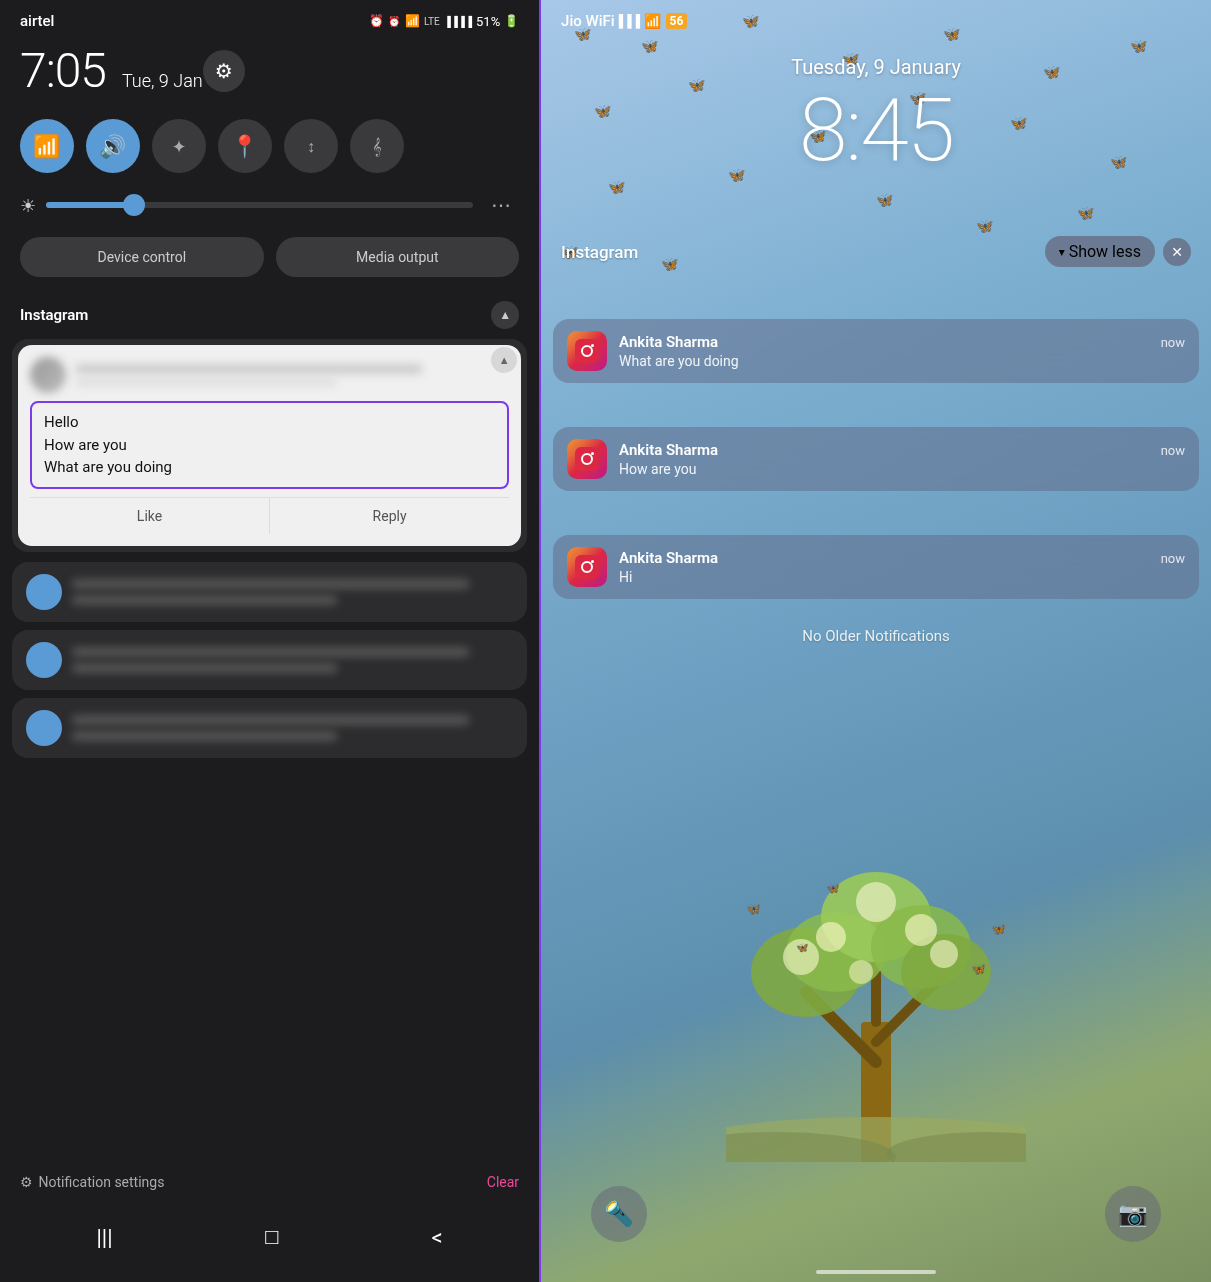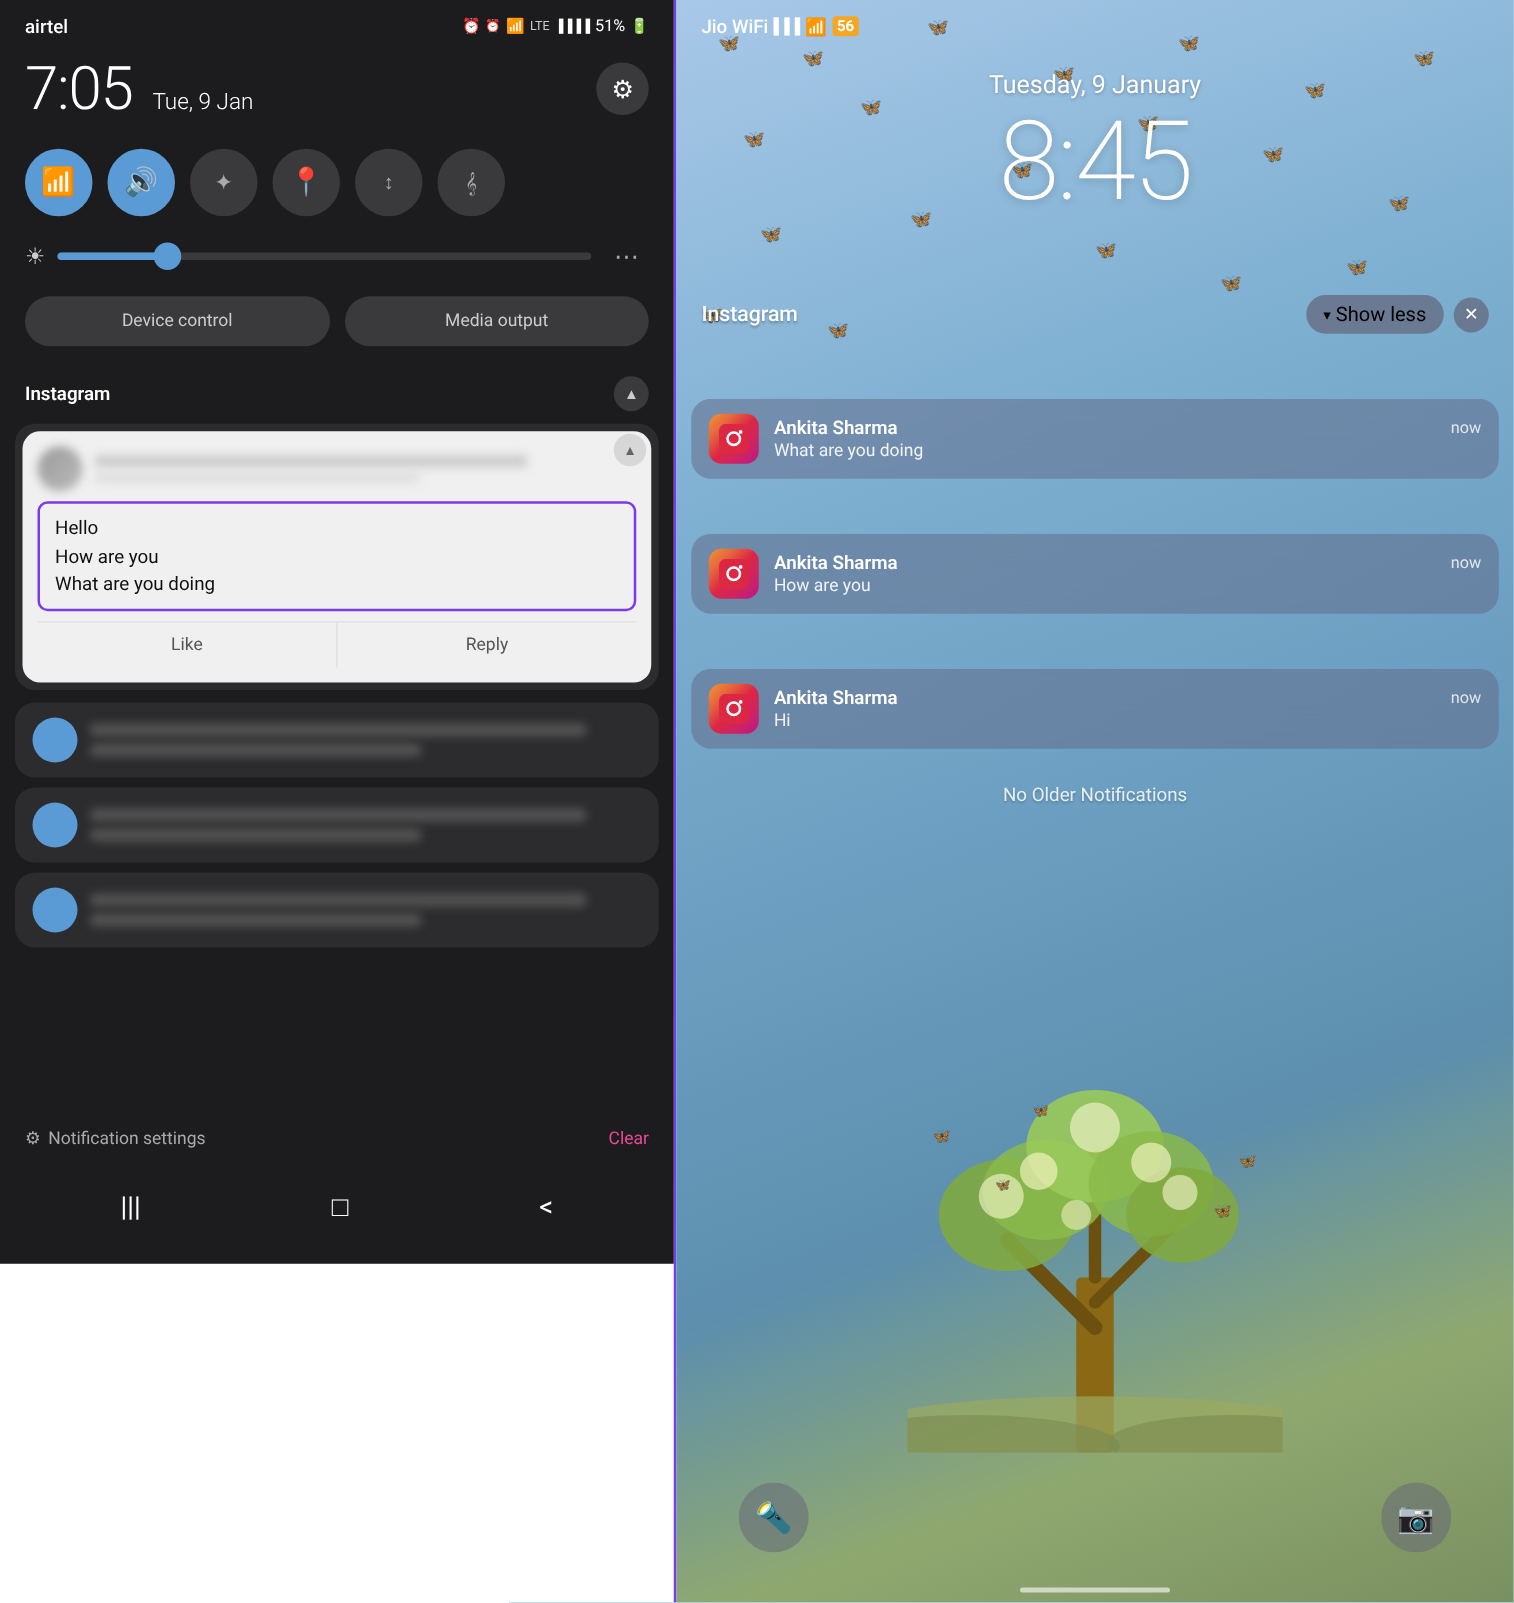--- a/index.html
+++ b/index.html
@@ -7,21 +7,21 @@
       width: 1211px;
       height: 1282px;
       display: flex;
       font-family: -apple-system, 'Roboto', sans-serif;
       overflow: hidden;
     }
 
     
     .left-panel {
       width: 540px;
-      height: 1011px;
+      height: 1282px;
       background: #1c1c1e;
       display: flex;
       flex-direction: column;
       color: white;
       position: relative;
     }
 
     .status-bar {
       display: flex;
       justify-content: space-between;
@@ -34,21 +34,20 @@
     .status-bar-left { font-weight: 500; font-size: 15px; }
     .status-bar-right {
       display: flex;
       align-items: center;
       gap: 4px;
       font-size: 12px;
     }
 
     .time-row {
       display: flex;
-      justify-content: space-between;
       align-items: center;
       padding: 4px 20px 12px;
     }
 
     .gear-btn {
       width: 42px;
       height: 42px;
       background: #3a3a3c;
       border-radius: 50%;
       display: flex;

